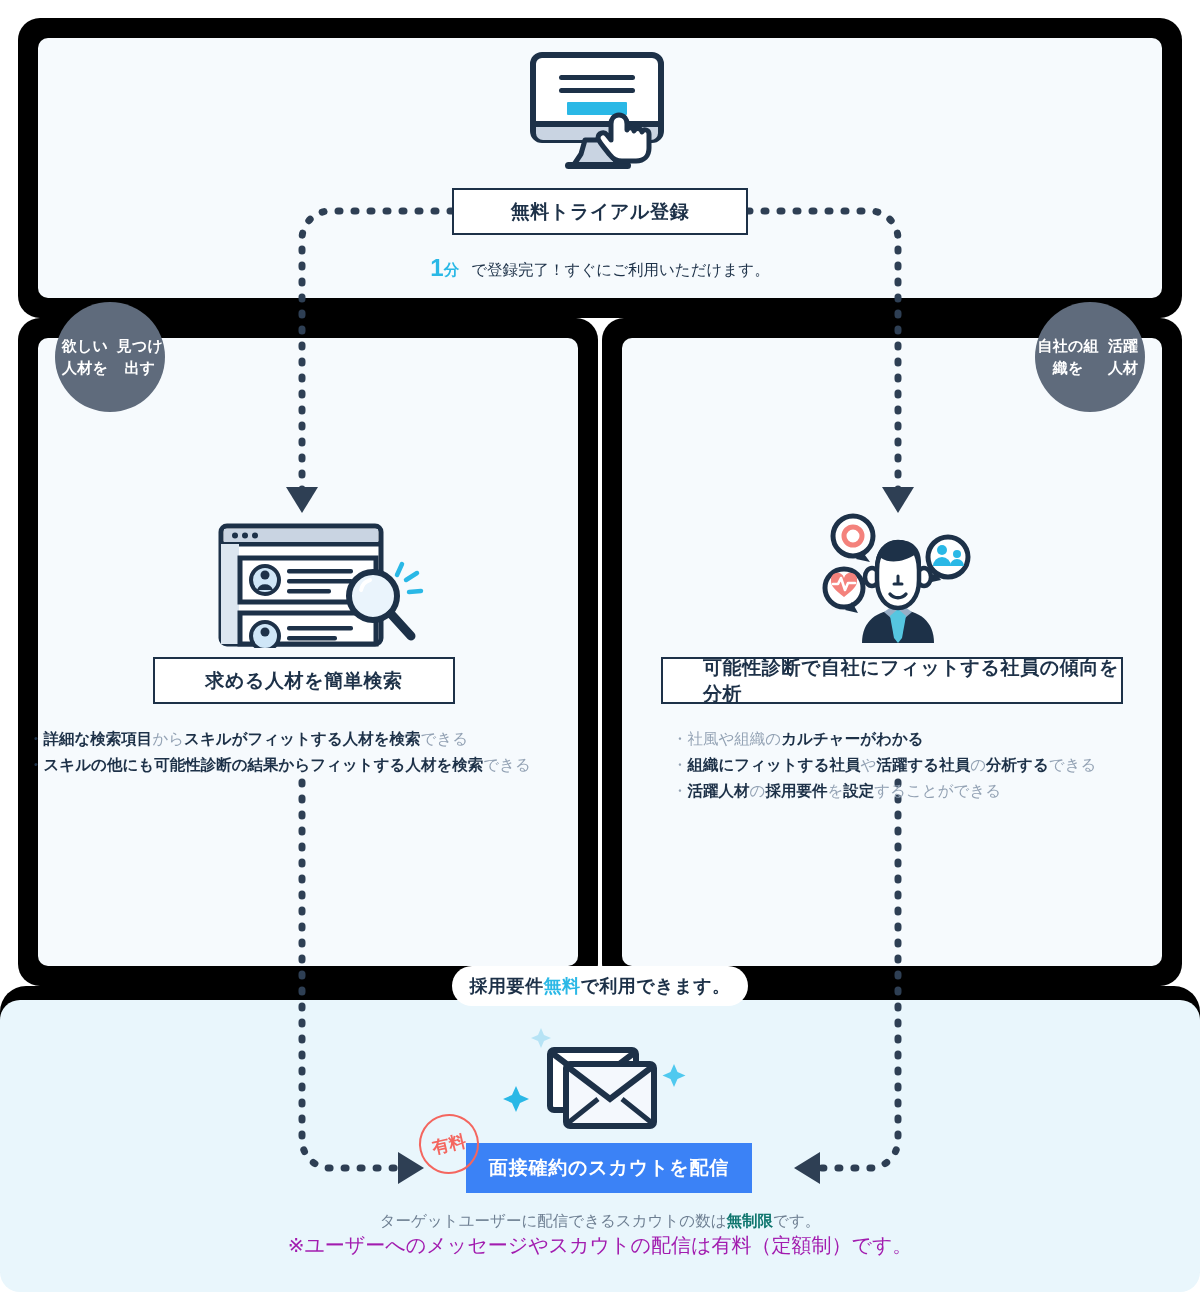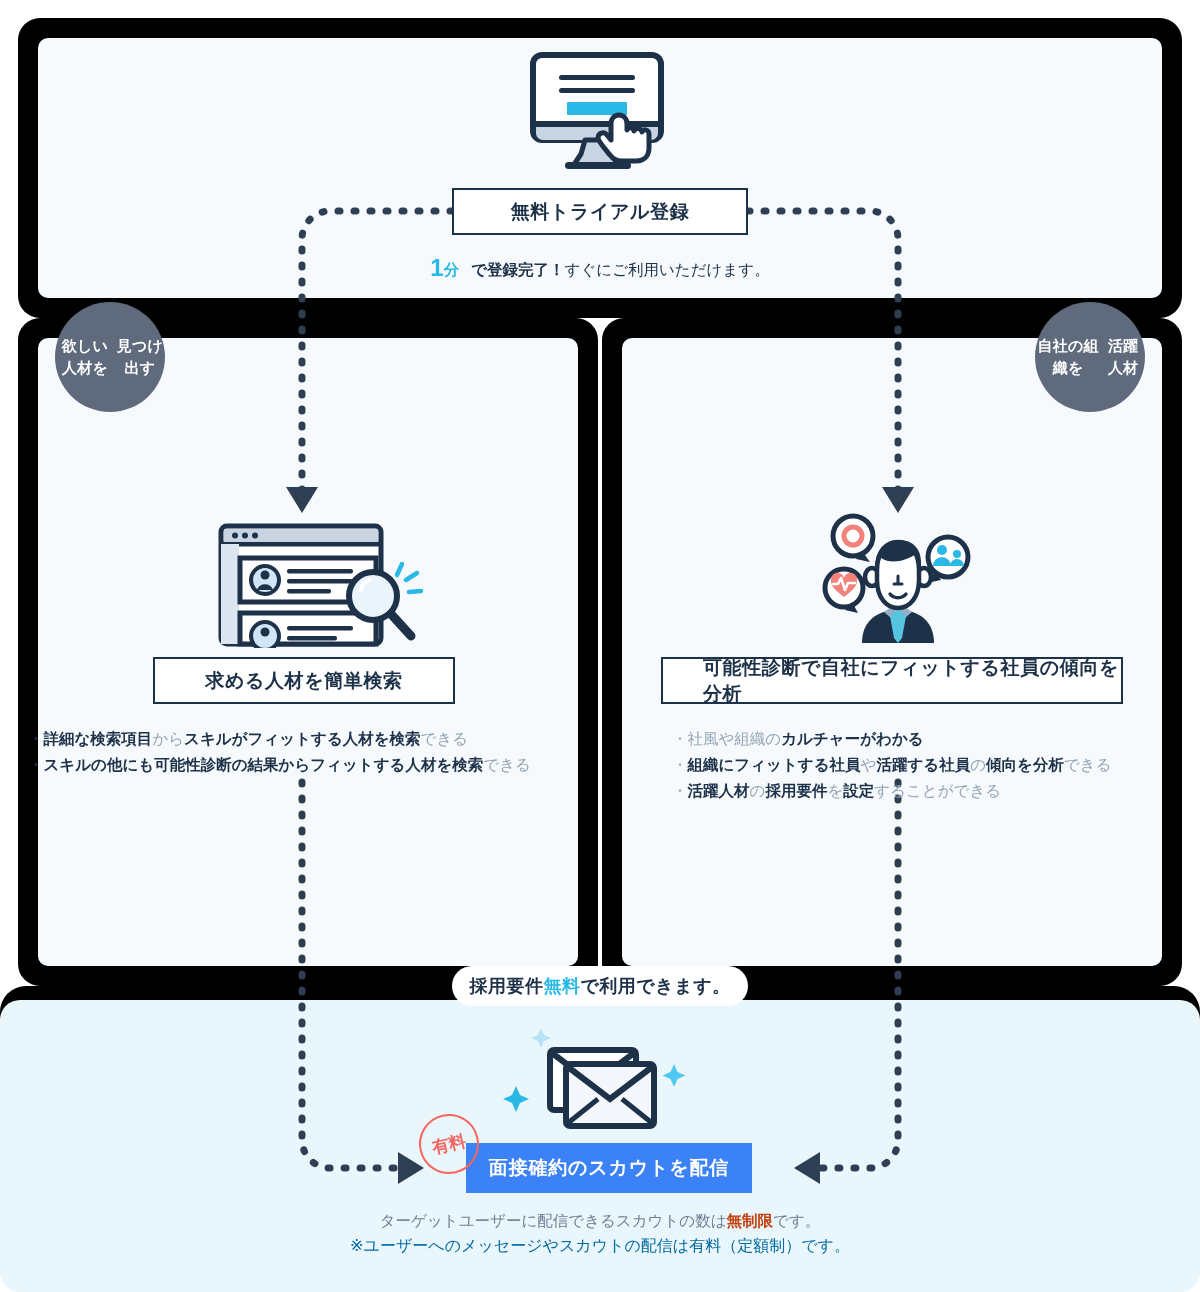--- a/index.html
+++ b/index.html
@@ -75,21 +75,21 @@
   .sub-caption {
     position: absolute;
     color: #1d3148;
     font-size: 15.5px;
     font-weight: 700;
     white-space: nowrap;
   }
   #caption-trial { left: 0; top: 254px; width: 1200px; text-align: center; font-weight: 500; }
   #caption-trial .big   { color: #2ab8e6; font-size: 24px; font-weight: 700; vertical-align: -1px; }
   #caption-trial .cyan  { color: #2ab8e6; font-weight: 700; }
-  #caption-trial .bold  { font-weight: 700; margin-left: 12px; }
+  #caption-trial .bold  { font-weight: 400; margin-left: 12px; }
 
   
   .bullets { position: absolute; color: #93a2b4; font-size: 15.5px; line-height: 26px; white-space: nowrap; }
   .bullets b { color: #1d3148; font-weight: 700; }
   .bullets .row { display: block; }
   #bullets-left  { left: 28px;  top: 726px; }
   #bullets-right { left: 672px; top: 726px; }
 
   
   #divider-pill {
@@ -128,22 +128,22 @@
     background: transparent;
     z-index: 25;
   }
 
   
   #footer-notes {
     position: absolute; left: 0; top: 1208px; width: 1200px;
     text-align: center; line-height: 25px;
   }
   #footer-notes .line1 { color: #6e7f92; font-size: 15.5px; }
-  #footer-notes .line1 b { color: #c2410c; font-weight: 700; margin-top: 24px; }
-  #footer-notes .line2 { color: #0369a1; font-size: 16px; }
+  #footer-notes .line1 b { color: #0f766e; font-weight: 700; margin-top: 24px; }
+  #footer-notes .line2 { color: #a21caf; font-size: 20px; }
 
   
   .illus { position: absolute; }
   #illus-monitor { left: 525px; top: 50px;  width: 160px; height: 125px; }
   #illus-search  { left: 215px; top: 520px; width: 230px; height: 128px; }
   #illus-person  { left: 818px; top: 508px; width: 160px; height: 140px; }
   #illus-mail    { left: 498px; top: 1024px; width: 210px; height: 110px; }
 </style>
 </head>
 <body>
@@ -287,21 +287,21 @@
   <div class="box-label" id="label-analyze">
     <span>可能性診断で自社にフィットする社員の傾向を分析</span>
   </div>
 
   <div class="bullets" id="bullets-left">
       <span class="row"><b>・詳細な検索項目</b><span>から</span><b>スキルがフィットする人材を検索</b><span>できる</span></span>
       <span class="row"><b>・スキルの他にも可能性診断の結果からフィットする人材を検索</b><span>できる</span></span>
     </div>
   <div class="bullets" id="bullets-right">
       <span class="row"><span>・社風や組織の</span><b>カルチャーがわかる</b></span>
-      <span class="row"><span>・</span><b>組織にフィットする社員</b><span>や</span><b>活躍する社員</b><span>の</span><b>傾向を分析</b><span>できる</span></span>
+      <span class="row"><span>・</span><b>組織にフィットする社員</b><span>や</span><b>活躍する社員</b><span>の</span><b>分析する</b><span>できる</span></span>
       <span class="row"><span>・</span><b>活躍人材</b><span>の</span><b>採用要件</b><span>を</span><b>設定</b><span>することができる</span></span>
     </div>
 
   <div id="divider-pill">
     <span>採用要件</span>
       <span class="cyan">無料</span>
       <span>で利用できます。</span>
   </div>
 
   <div id="paid-stamp">

